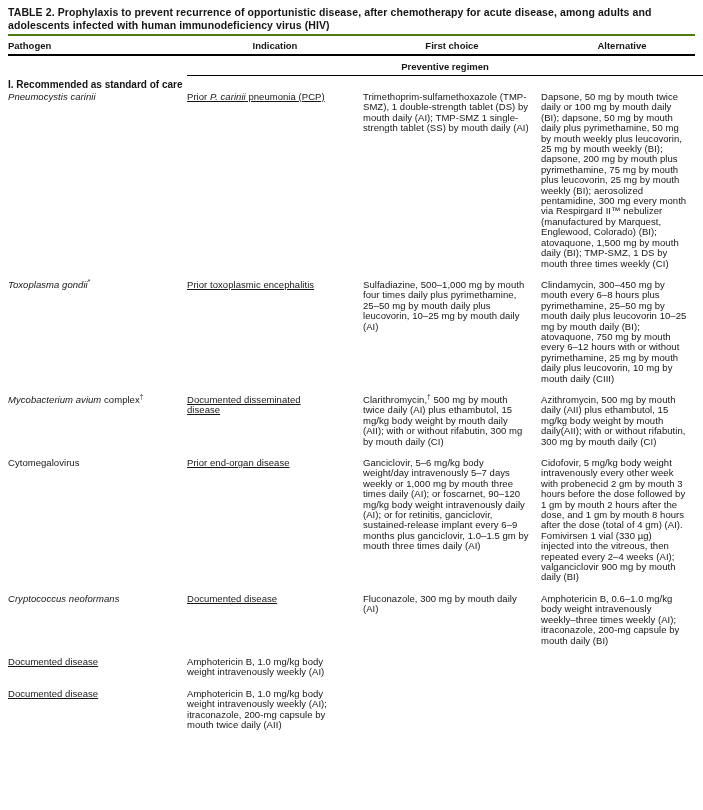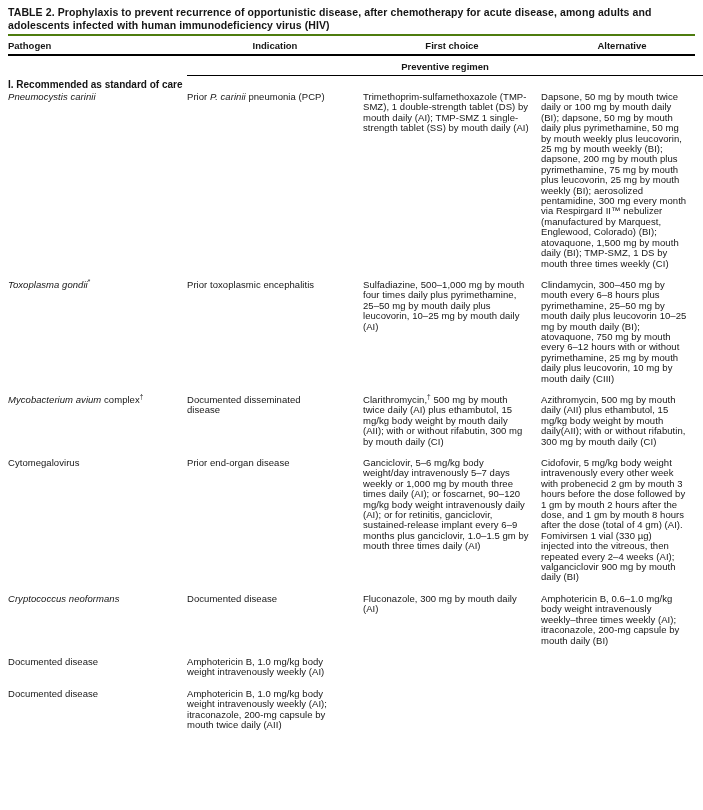--- a/index.html
+++ b/index.html
@@ -40,21 +40,21 @@
   .section {
     font-size:10px; font-weight:bold;
     padding:3px 0 2px 0;
   }
 
   .row { margin-bottom:11px; }
   .row > div {
     font-size:9.5px; line-height:10.4px; letter-spacing:0.05px;
   }
   .cell-pathogen   { padding-right:10px; }
-  .cell-indication { padding-right:36px; }
+  .cell-indication { padding-right:36px;text-decoration:underline; }
   .cell-first      { padding-right:12px; }
   .cell-alt        { padding-right:16px; }
 
   .it { font-style:italic;margin-top:20px; }
   sup { font-size:6.5px; line-height:0; vertical-align:super; }
 </style>
 </head>
 <body>
 
 <div class="page">

